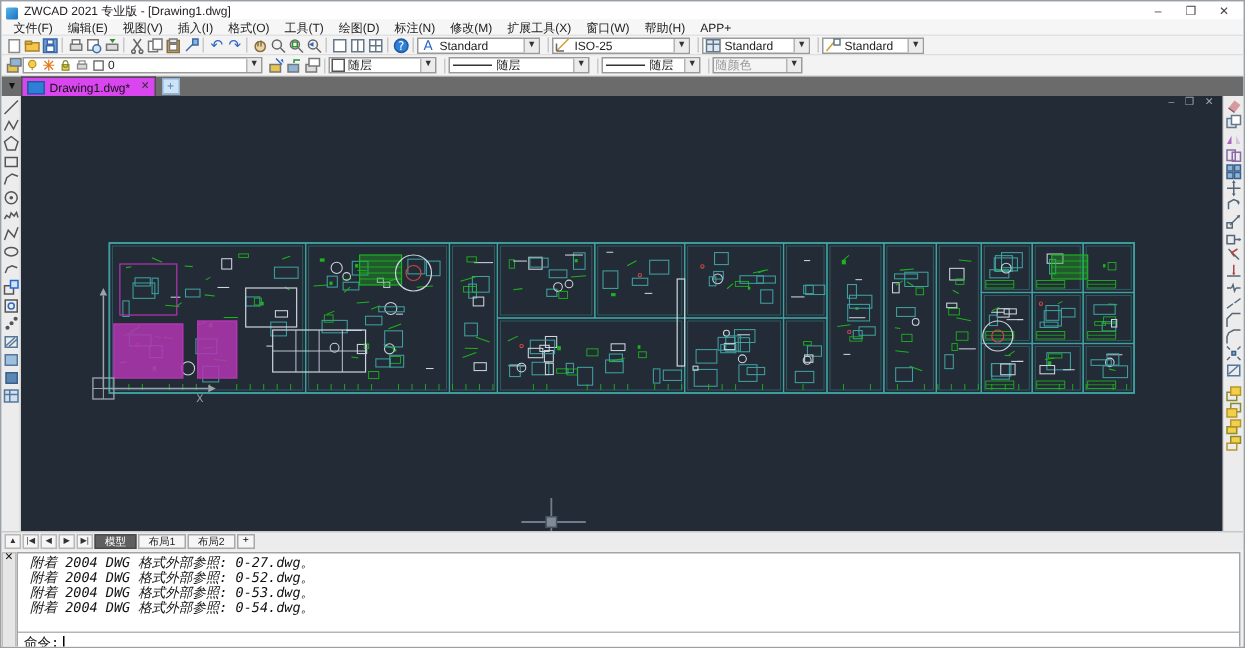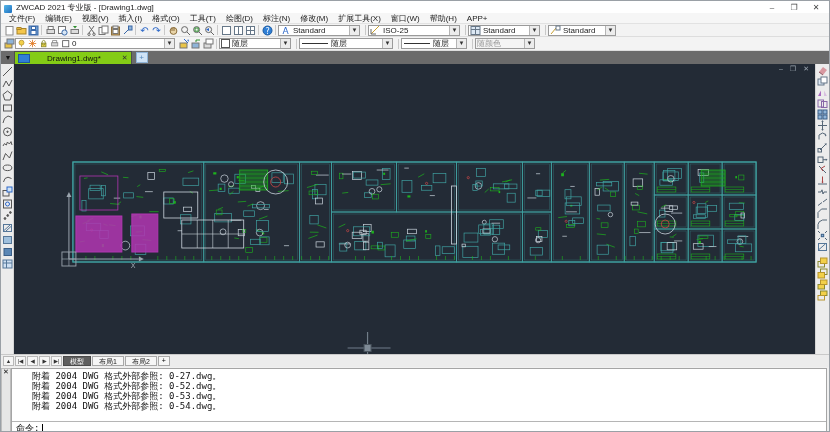--- a/index.html
+++ b/index.html
@@ -21,21 +21,21 @@
   .sep{width:1px;height:10px;background:#c9c9c9;margin:0 2px;flex:0 0 auto;}
   .combo{display:flex;align-items:center;height:11px;background:#fff;border:1px solid #9a9a9a;font-size:8px;color:#222;margin-right:3px;gap:2px;padding-left:1px;box-sizing:border-box;}
   .combo .val{flex:1;white-space:nowrap;overflow:hidden;}
   .combo .arr{width:9px;height:9px;background:#ececec;border-left:1px solid #b5b5b5;font-size:6px;line-height:9px;text-align:center;color:#333;flex:0 0 auto;}
   .combo.disabled{color:#999;background:#f4f4f4;}
   .swatch{width:7px;height:7px;background:#fff;border:1px solid #555;flex:0 0 auto;}
   .ltline{width:26px;height:1px;background:#333;flex:0 0 auto;margin:0 1px;}
   
   .doctabs{height:13px;background:#6b6b6b;display:flex;align-items:flex-end;padding-left:1px;}
   .tablist-btn{width:12px;height:12px;background:transparent;border:none;color:#111;font-size:7px;line-height:12px;text-align:center;padding:0;}
-  .doctab{height:12px;background:#84cc16;border:1px solid #4d4d4d;border-bottom:none;display:flex;align-items:center;font-size:8px;color:#111;padding:0 3px;gap:17px;}
+  .doctab{height:12px;background:#d946ef;border:1px solid #4d4d4d;border-bottom:none;display:flex;align-items:center;font-size:8px;color:#111;padding:0 3px;gap:3px;}
   .doctab .dicon{width:10px;height:7px;background:#2f7fd6;border:1px solid #1d5a9e;position:relative;flex:0 0 auto;}
   .doctab .close{font-size:7px;color:#333;margin-left:4px;background:none;border:none;padding:0;line-height:10px;}
   .newtab-btn{width:12px;height:11px;background:#cfe3f6;border:1px solid #8fb4d8;color:#5588bb;font-size:8px;line-height:9px;text-align:center;margin-left:4px;padding:0;margin-bottom:1px;}
   
   .workspace{height:290px;display:flex;}
   .side-tb{width:13px;background:#ececec;display:flex;flex-direction:column;align-items:center;padding-top:1px;box-sizing:border-box;}
   .side-tb.left{border-right:1px solid #d5d5d5;}
   .side-tb.right{width:14px;border-left:1px solid #d5d5d5;}
   .side-tb .tbtn{flex:0 0 auto;}
   .side-tb.right .tbtn{height:11px;}
@@ -48,21 +48,21 @@
   .layoutrow{height:12px;background:#ececec;border-top:1px solid #c9c9c9;display:flex;align-items:center;font-size:7px;color:#222;padding-left:2px;gap:1px;}
   .navbtn{width:11px;height:10px;background:#f6f6f6;border:1px solid #b8b8b8;font-size:5.5px;line-height:8px;text-align:center;padding:0;color:#333;}
   .laytab{height:10px;background:#f6f6f6;border:1px solid #a8a8a8;font-size:7px;line-height:9px;padding:0 6px;color:#222;}
   .laytab.active{background:#5f5f5f;color:#fff;border-color:#4a4a4a;}
   .addlay{width:12px;height:10px;background:#f6f6f6;border:1px solid #a8a8a8;font-size:7px;line-height:8px;text-align:center;padding:0;}
   
   .cmd{height:70px;background:#f0f0f0;position:relative;}
   .cmd-grip{position:absolute;left:0;top:1px;bottom:1px;width:10px;background:#e6e6e6;border:1px solid #bdbdbd;box-sizing:border-box;}
   .cmd-close{position:absolute;left:1px;top:1px;width:8px;height:8px;font-size:7px;line-height:8px;text-align:center;color:#111;background:none;border:none;padding:0;}
   .cmd-box{position:absolute;left:10px;right:2px;top:1px;bottom:1px;background:#fff;border:1px solid #a5a5a5;display:flex;flex-direction:column;box-sizing:border-box;}
-  .cmd-hist{flex:1;font-family:"DejaVu Sans Mono",monospace;font-size:9px;line-height:10px;color:#111;padding:2px 20px;overflow:hidden;}
+  .cmd-hist{flex:1;font-family:"DejaVu Sans Mono",monospace;font-size:9px;line-height:10px;color:#111;padding:2px 8px;overflow:hidden;font-style:italic;}
   .cmd-sep{border-top:1px solid #b5b5b5;}
   .cmd-prompt{height:13px;display:flex;align-items:center;font-family:"DejaVu Sans Mono",monospace;font-size:9px;color:#111;padding:0 4px;}
   .caret{display:inline-block;width:1px;height:10px;background:#000;margin-left:3px;}
 </style>
 </head>
 <body>
 
 <div class="app">
   <div class="titlebar">
     <span class="logo"></span>

